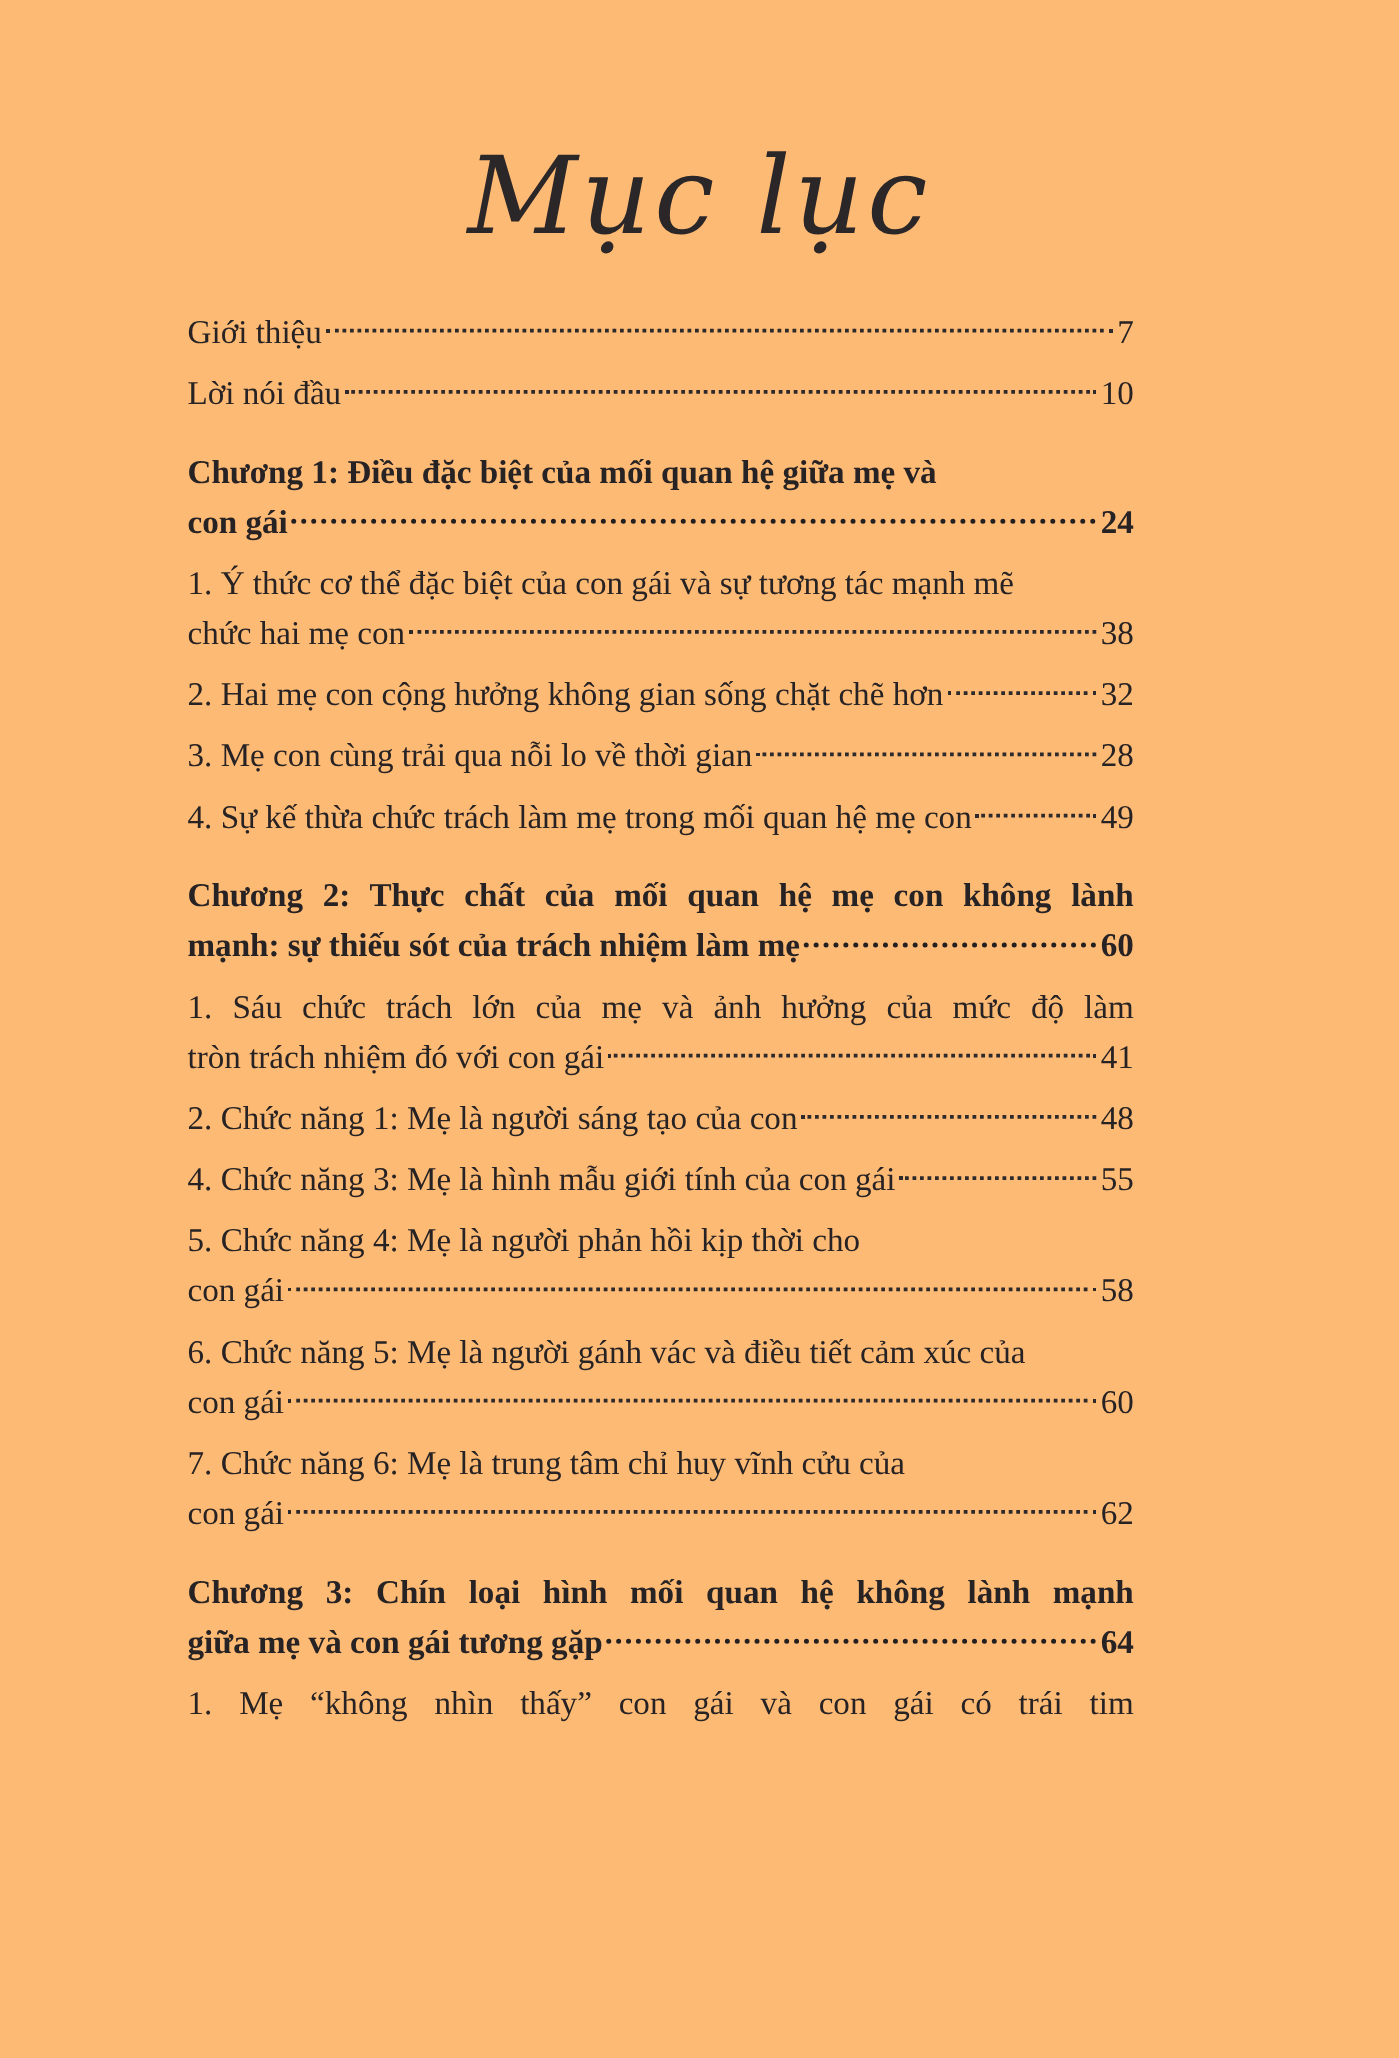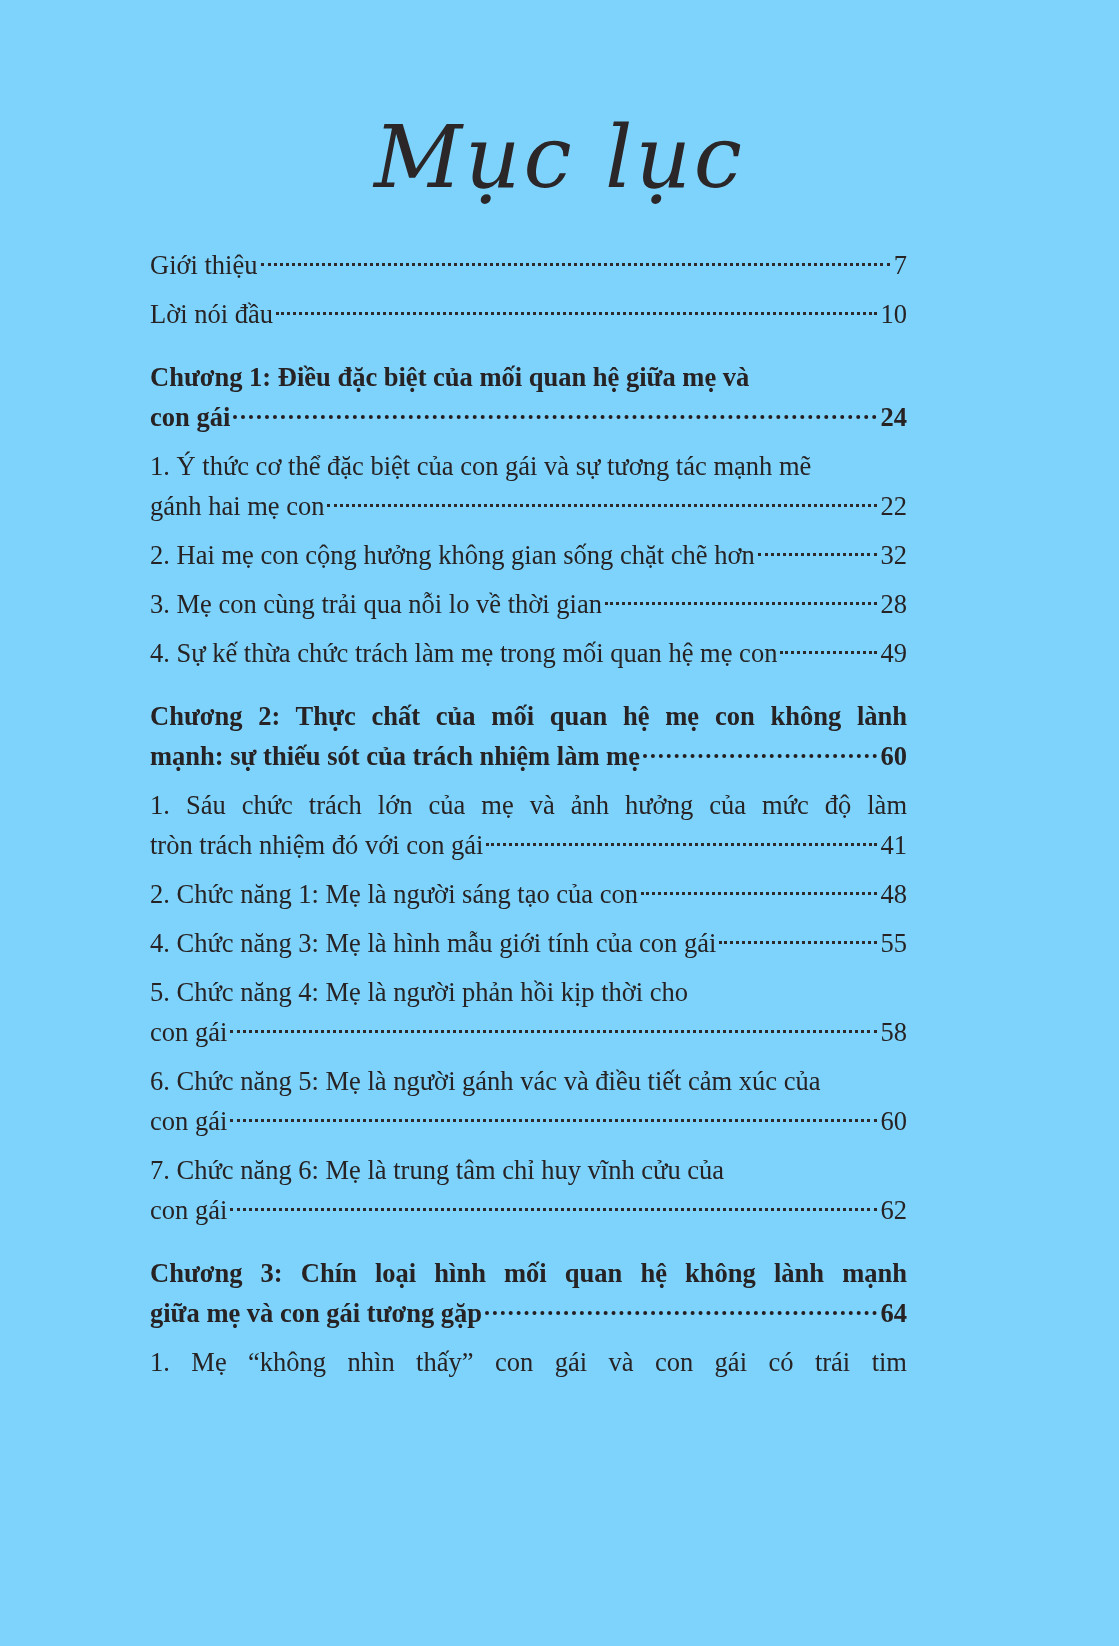--- a/index.html
+++ b/index.html
@@ -2,21 +2,21 @@
 <html lang="vi"><head>
 <meta charset="utf-8">
 <style>
   * { margin: 0; padding: 0; box-sizing: border-box; }
   html, body { background: #ffffff; }
   .page {
     position: relative;
     width: 1119px;
     height: 1646px;
     margin: 0 auto;
-    background: #7dd3fc;
+    background: #fdba74;
     color: #272223;
     font-family: "Liberation Serif", serif;
     overflow: hidden;
   }
   .page-title {
     padding-top: 110px;
     text-align: center;
     font-family: cursive, "DejaVu Serif", serif;
     font-style: italic;
     font-weight: 400;
@@ -73,23 +73,23 @@
         <div class="line fill">Chương 1: Điều đặc biệt của mối quan hệ giữa mẹ và</div>
         <div class="line last">
           <span class="text">con gái</span>
           <span class="dots"></span>
           <span class="pagenum">24</span>
         </div>
       </div>
       <div class="entry">
         <div class="line fill">1. Ý thức cơ thể đặc biệt của con gái và sự tương tác mạnh mẽ</div>
         <div class="line last">
-          <span class="text">gánh hai mẹ con</span>
+          <span class="text">chức hai mẹ con</span>
           <span class="dots"></span>
-          <span class="pagenum">22</span>
+          <span class="pagenum">38</span>
         </div>
       </div>
       <div class="entry">
         <div class="line last">
           <span class="text">2. Hai mẹ con cộng hưởng không gian sống chặt chẽ hơn</span>
           <span class="dots"></span>
           <span class="pagenum">32</span>
         </div>
       </div>
       <div class="entry">

